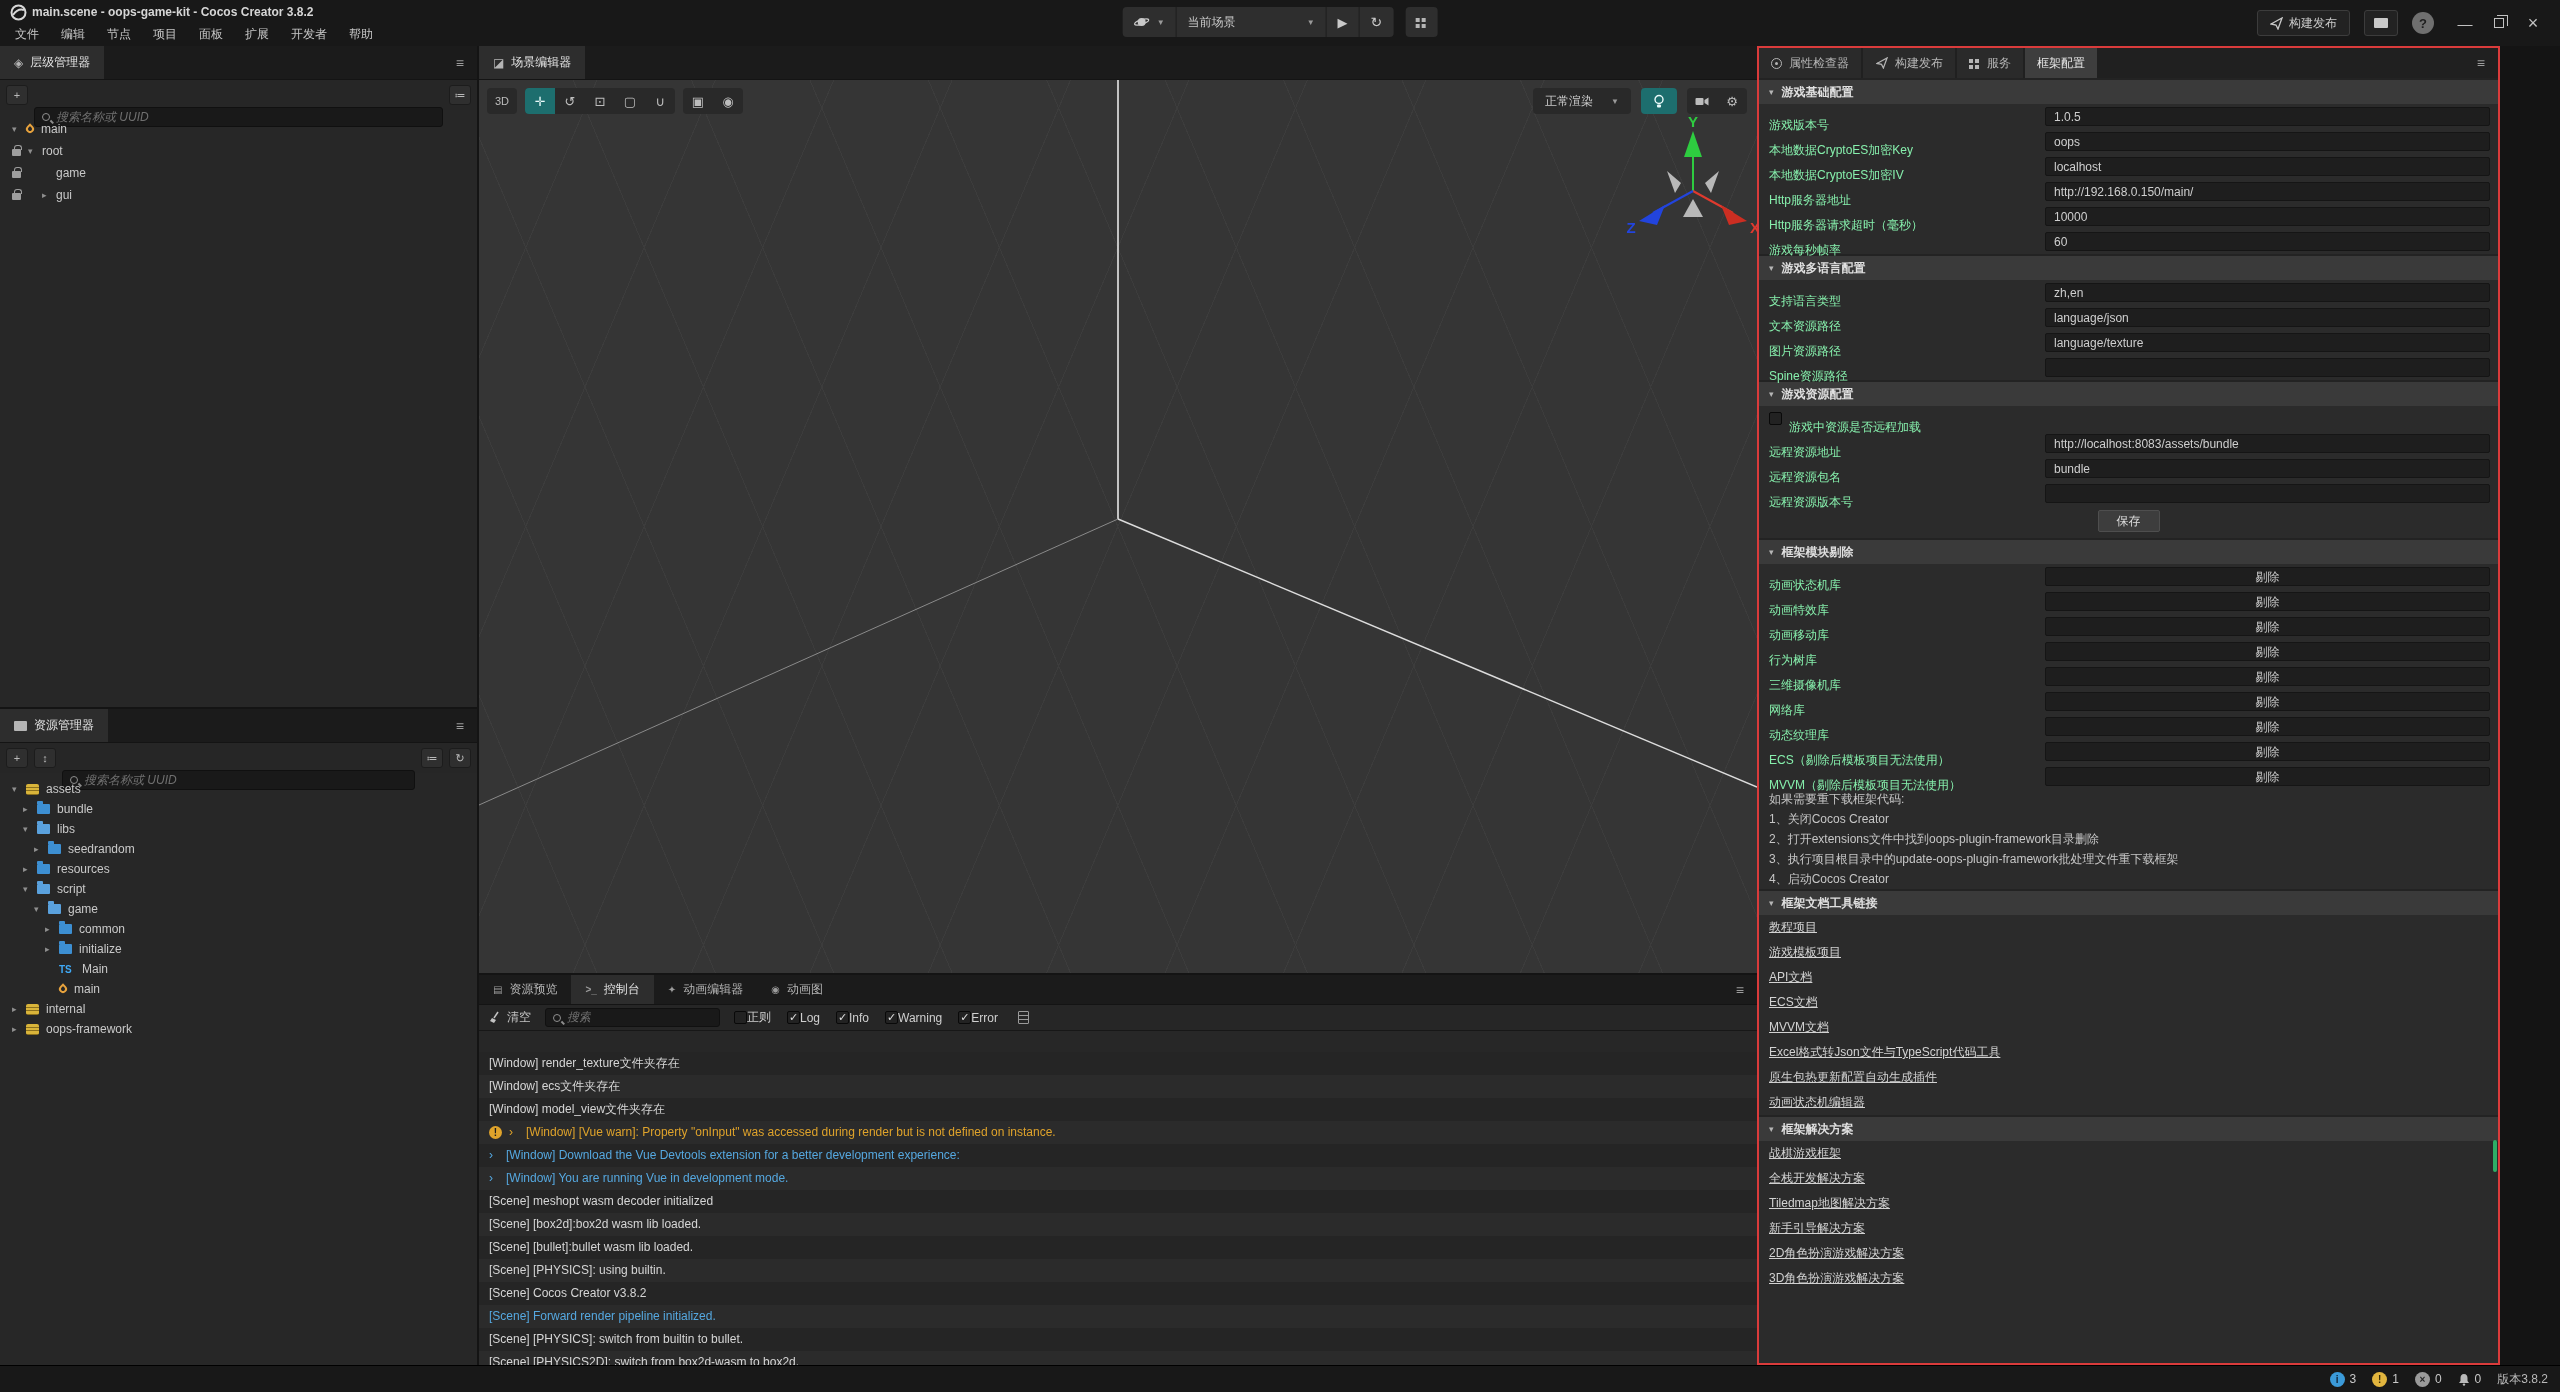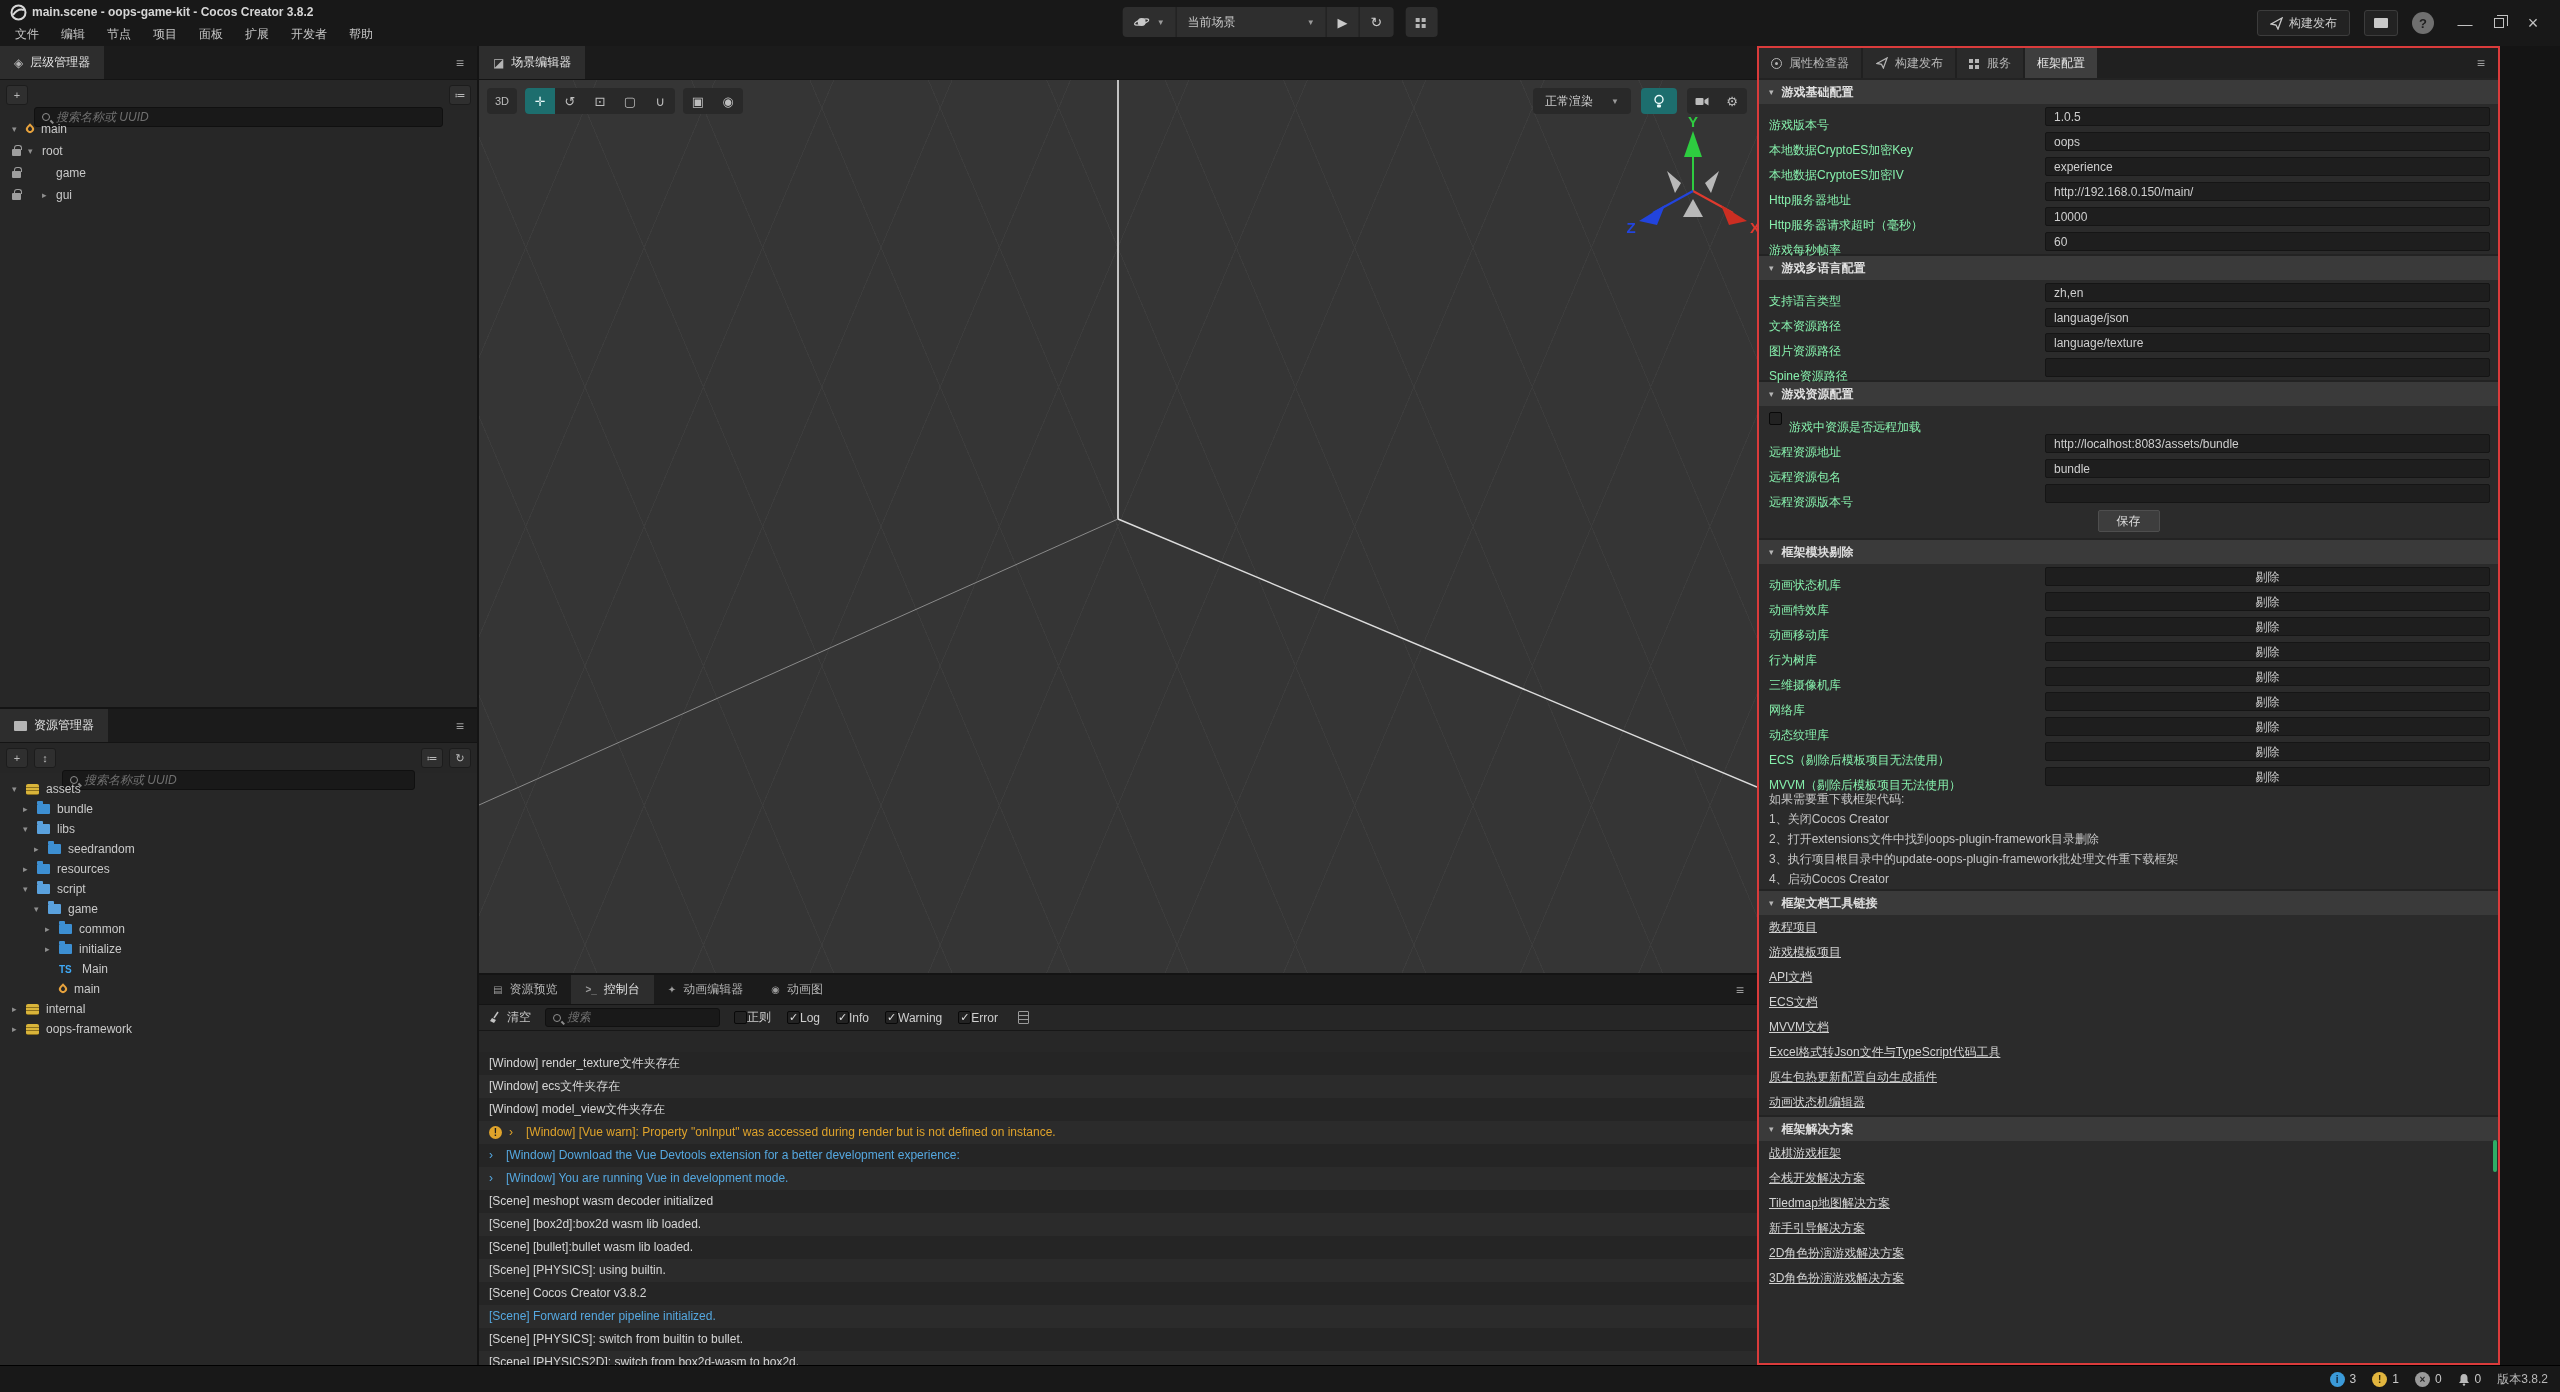--- a/index.html
+++ b/index.html
@@ -535,21 +535,21 @@
       <div class="frow">
         <span class="flabel">游戏版本号</span>
         <div class="fin">1.0.5</div>
       </div>
       <div class="frow">
         <span class="flabel">本地数据CryptoES加密Key</span>
         <div class="fin">oops</div>
       </div>
       <div class="frow">
         <span class="flabel">本地数据CryptoES加密IV</span>
-        <div class="fin">experience</div>
+        <div class="fin">localhost</div>
       </div>
       <div class="frow">
         <span class="flabel">Http服务器地址</span>
         <div class="fin">http://192.168.0.150/main/</div>
       </div>
       <div class="frow">
         <span class="flabel">Http服务器请求超时（毫秒）</span>
         <div class="fin">10000</div>
       </div>
       <div class="frow">

